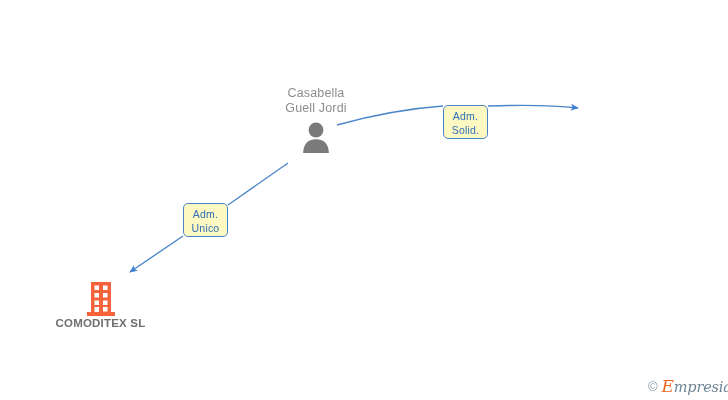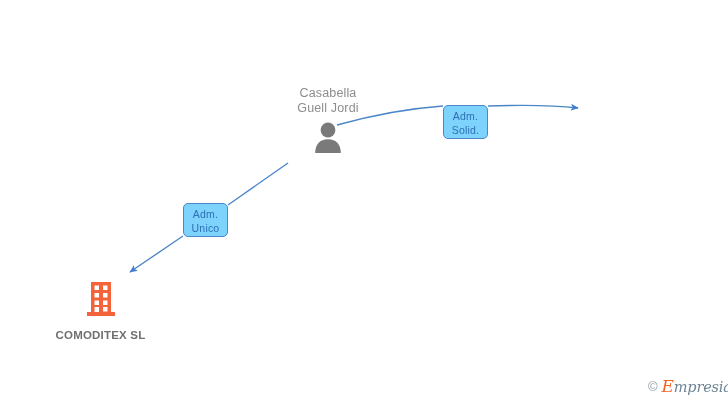--- a/index.html
+++ b/index.html
@@ -25,21 +25,21 @@
 
   
   .node {
     position: absolute;
     display: flex;
     flex-direction: column;
     align-items: center;
   }
 
   
-  .node-person { left: 276px; top: 86px; width: 104px; }
+  .node-person { left: 264px; top: 86px; width: 104px; }
   .person-name {
     font-size: 12.5px;
     line-height: 15px;
     color: #8d8d8d;
     text-align: center;
     letter-spacing: 0.15px;
     white-space: pre-line;
     margin-bottom: 5px;
   }
   .person-icon { width: 30px; height: 32px; display: block; }
@@ -58,29 +58,29 @@
 
   
   .node-comoditex { left: 38px; top: 282px; width: 125px; }
   .company-name-bottom {
     font-size: 11.5px;
     line-height: 14px;
     color: #6f6f6f;
     letter-spacing: 0.2px;
     font-weight: 700;
     text-align: right;
-    margin-top: 12px;
+    margin-top: 0;
   }
   .building-icon { width: 28px; height: 34px; display: block; }
 
   
   .edge-label {
     position: absolute;
     box-sizing: border-box;
-    background: #7dd3fc;
+    background: #fef9c3;
     border: 1.3px solid #4a86c8;
     border-radius: 5px;
     color: #2f6fb5;
     font-size: 10.5px;
     line-height: 14px;
     text-align: center;
     padding: 3px 5px 3px 5px;
     letter-spacing: 0.2px;
     white-space: pre-line;
   }

